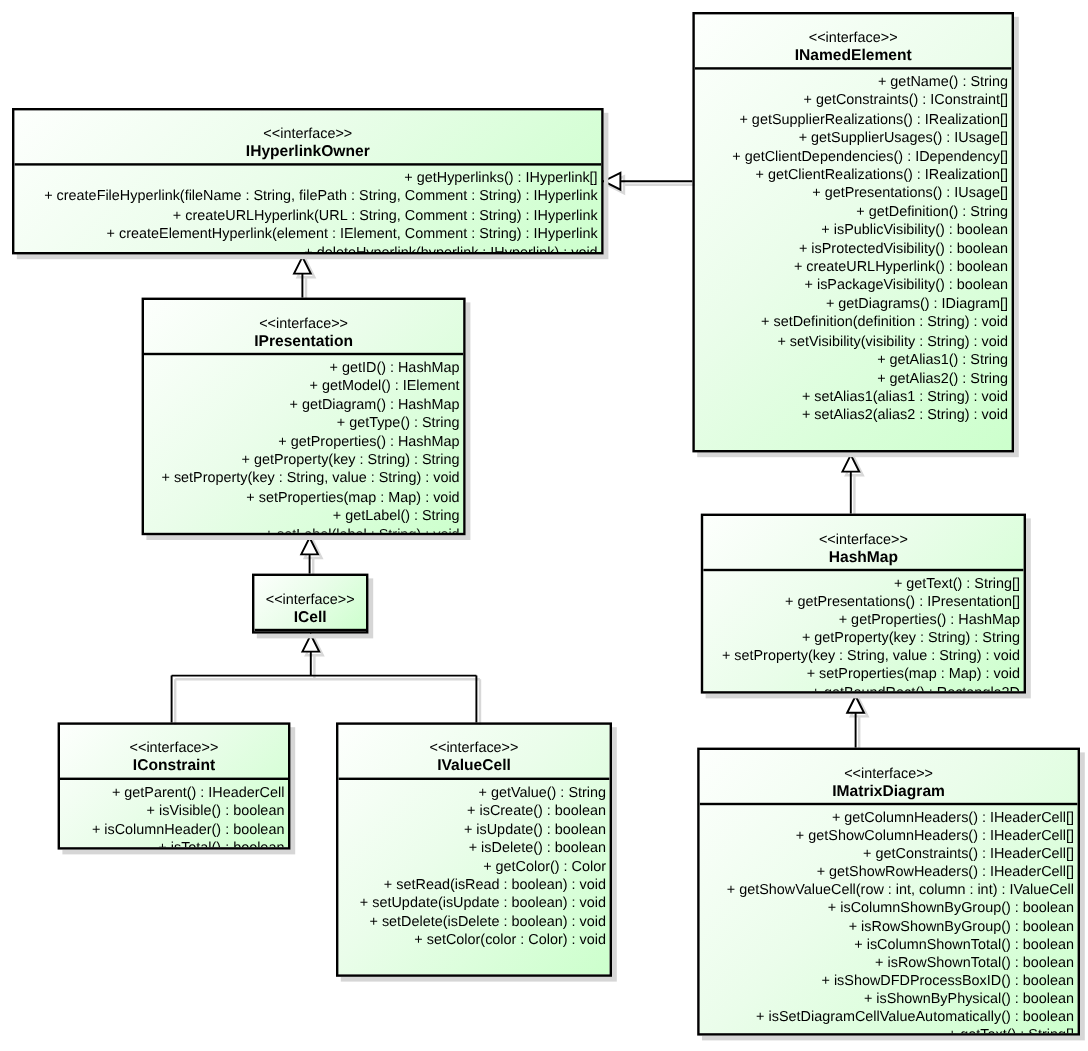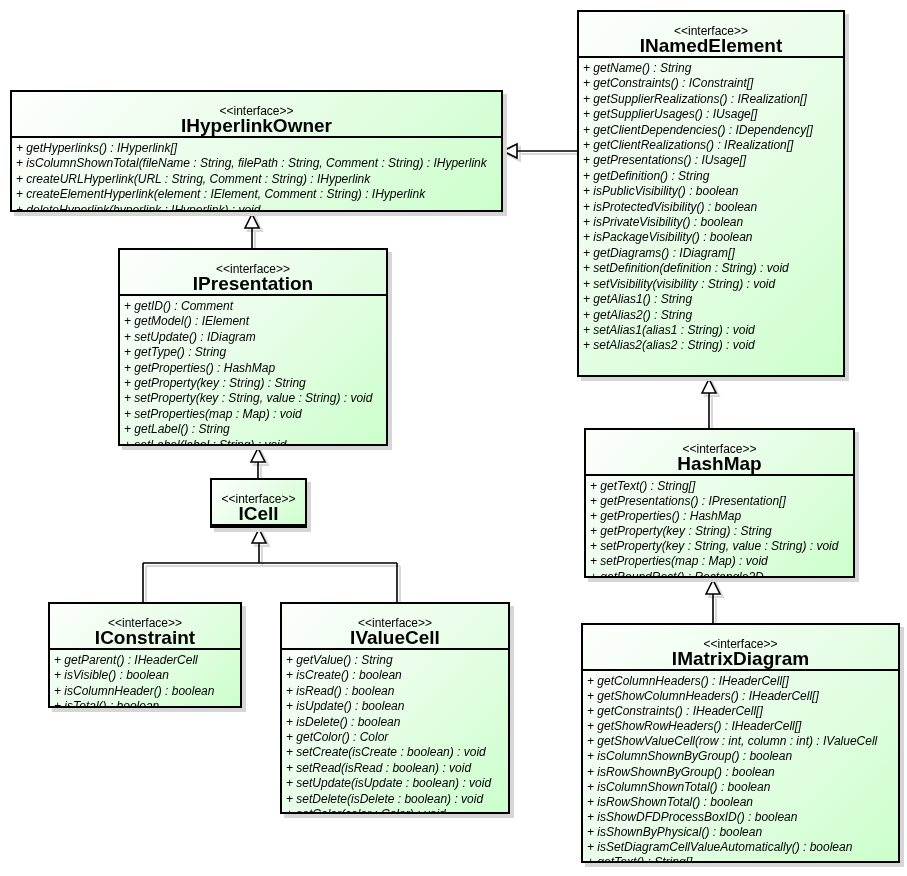--- a/index.html
+++ b/index.html
@@ -35,32 +35,32 @@
     padding: 12px 3px 2px 3px;
     border-bottom: 2px solid #000000;
   }
   .stereotype {
     font-size: 12px;
     line-height: 14px;
     color: #000000;
     white-space: nowrap;
   }
   .class-name {
-    font-size: 19px;
+    font-size: 13px;
     line-height: 16px;
     font-weight: bold;
     color: #000000;
     white-space: nowrap;
   }
   .uml-methods {
     padding: 3px 3px 2px 4px;
     font-size: 12px;
-    font-style: italic;
     line-height: 15.4px;
     color: #000000;
+    text-align: right;
   }
   .method { white-space: nowrap; }
 
   
   #box-ihyperlinkowner { left: 10px;  top: 90px;  width: 493px; height: 122px; }
   #box-inamedelement   { left: 577px; top: 10px;  width: 268px; height: 367px; }
   #box-ipresentation   { left: 118px; top: 248px; width: 270px; height: 198px; }
   #box-icell           { left: 210px; top: 478px; width: 97px;  height: 50px; }
   #box-iheadercell     { left: 48px;  top: 602px; width: 194px; height: 106px; }
   #box-ivaluecell      { left: 280px; top: 602px; width: 230px; height: 212px; }
@@ -122,21 +122,21 @@
     </g>
   </svg>
 
   <div class="uml-box" id="box-ihyperlinkowner">
     <div class="uml-header">
       <div class="stereotype">&lt;&lt;interface&gt;&gt;</div>
       <div class="class-name">IHyperlinkOwner</div>
     </div>
     <div class="uml-methods">
         <div class="method">+ getHyperlinks() : IHyperlink[]</div>
-        <div class="method">+ isColumnShownTotal(fileName : String, filePath : String, Comment : String) : IHyperlink</div>
+        <div class="method">+ createFileHyperlink(fileName : String, filePath : String, Comment : String) : IHyperlink</div>
         <div class="method">+ createURLHyperlink(URL : String, Comment : String) : IHyperlink</div>
         <div class="method">+ createElementHyperlink(element : IElement, Comment : String) : IHyperlink</div>
         <div class="method">+ deleteHyperlink(hyperlink : IHyperlink) : void</div>
       </div>
   </div>
 
   <div class="uml-box" id="box-inamedelement">
     <div class="uml-header">
       <div class="stereotype">&lt;&lt;interface&gt;&gt;</div>
       <div class="class-name">INamedElement</div>
@@ -145,41 +145,41 @@
         <div class="method">+ getName() : String</div>
         <div class="method">+ getConstraints() : IConstraint[]</div>
         <div class="method">+ getSupplierRealizations() : IRealization[]</div>
         <div class="method">+ getSupplierUsages() : IUsage[]</div>
         <div class="method">+ getClientDependencies() : IDependency[]</div>
         <div class="method">+ getClientRealizations() : IRealization[]</div>
         <div class="method">+ getPresentations() : IUsage[]</div>
         <div class="method">+ getDefinition() : String</div>
         <div class="method">+ isPublicVisibility() : boolean</div>
         <div class="method">+ isProtectedVisibility() : boolean</div>
-        <div class="method">+ isPrivateVisibility() : boolean</div>
+        <div class="method">+ createURLHyperlink() : boolean</div>
         <div class="method">+ isPackageVisibility() : boolean</div>
         <div class="method">+ getDiagrams() : IDiagram[]</div>
         <div class="method">+ setDefinition(definition : String) : void</div>
         <div class="method">+ setVisibility(visibility : String) : void</div>
         <div class="method">+ getAlias1() : String</div>
         <div class="method">+ getAlias2() : String</div>
         <div class="method">+ setAlias1(alias1 : String) : void</div>
         <div class="method">+ setAlias2(alias2 : String) : void</div>
       </div>
   </div>
 
   <div class="uml-box" id="box-ipresentation">
     <div class="uml-header">
       <div class="stereotype">&lt;&lt;interface&gt;&gt;</div>
       <div class="class-name">IPresentation</div>
     </div>
     <div class="uml-methods">
-        <div class="method">+ getID() : Comment</div>
+        <div class="method">+ getID() : HashMap</div>
         <div class="method">+ getModel() : IElement</div>
-        <div class="method">+ setUpdate() : IDiagram</div>
+        <div class="method">+ getDiagram() : HashMap</div>
         <div class="method">+ getType() : String</div>
         <div class="method">+ getProperties() : HashMap</div>
         <div class="method">+ getProperty(key : String) : String</div>
         <div class="method">+ setProperty(key : String, value : String) : void</div>
         <div class="method">+ setProperties(map : Map) : void</div>
         <div class="method">+ getLabel() : String</div>
         <div class="method">+ setLabel(label : String) : void</div>
       </div>
   </div>
 
@@ -205,25 +205,23 @@
   </div>
 
   <div class="uml-box" id="box-ivaluecell">
     <div class="uml-header">
       <div class="stereotype">&lt;&lt;interface&gt;&gt;</div>
       <div class="class-name">IValueCell</div>
     </div>
     <div class="uml-methods">
         <div class="method">+ getValue() : String</div>
         <div class="method">+ isCreate() : boolean</div>
-        <div class="method">+ isRead() : boolean</div>
         <div class="method">+ isUpdate() : boolean</div>
         <div class="method">+ isDelete() : boolean</div>
         <div class="method">+ getColor() : Color</div>
-        <div class="method">+ setCreate(isCreate : boolean) : void</div>
         <div class="method">+ setRead(isRead : boolean) : void</div>
         <div class="method">+ setUpdate(isUpdate : boolean) : void</div>
         <div class="method">+ setDelete(isDelete : boolean) : void</div>
         <div class="method">+ setColor(color : Color) : void</div>
       </div>
   </div>
 
   <div class="uml-box" id="box-idiagram">
     <div class="uml-header">
       <div class="stereotype">&lt;&lt;interface&gt;&gt;</div>

